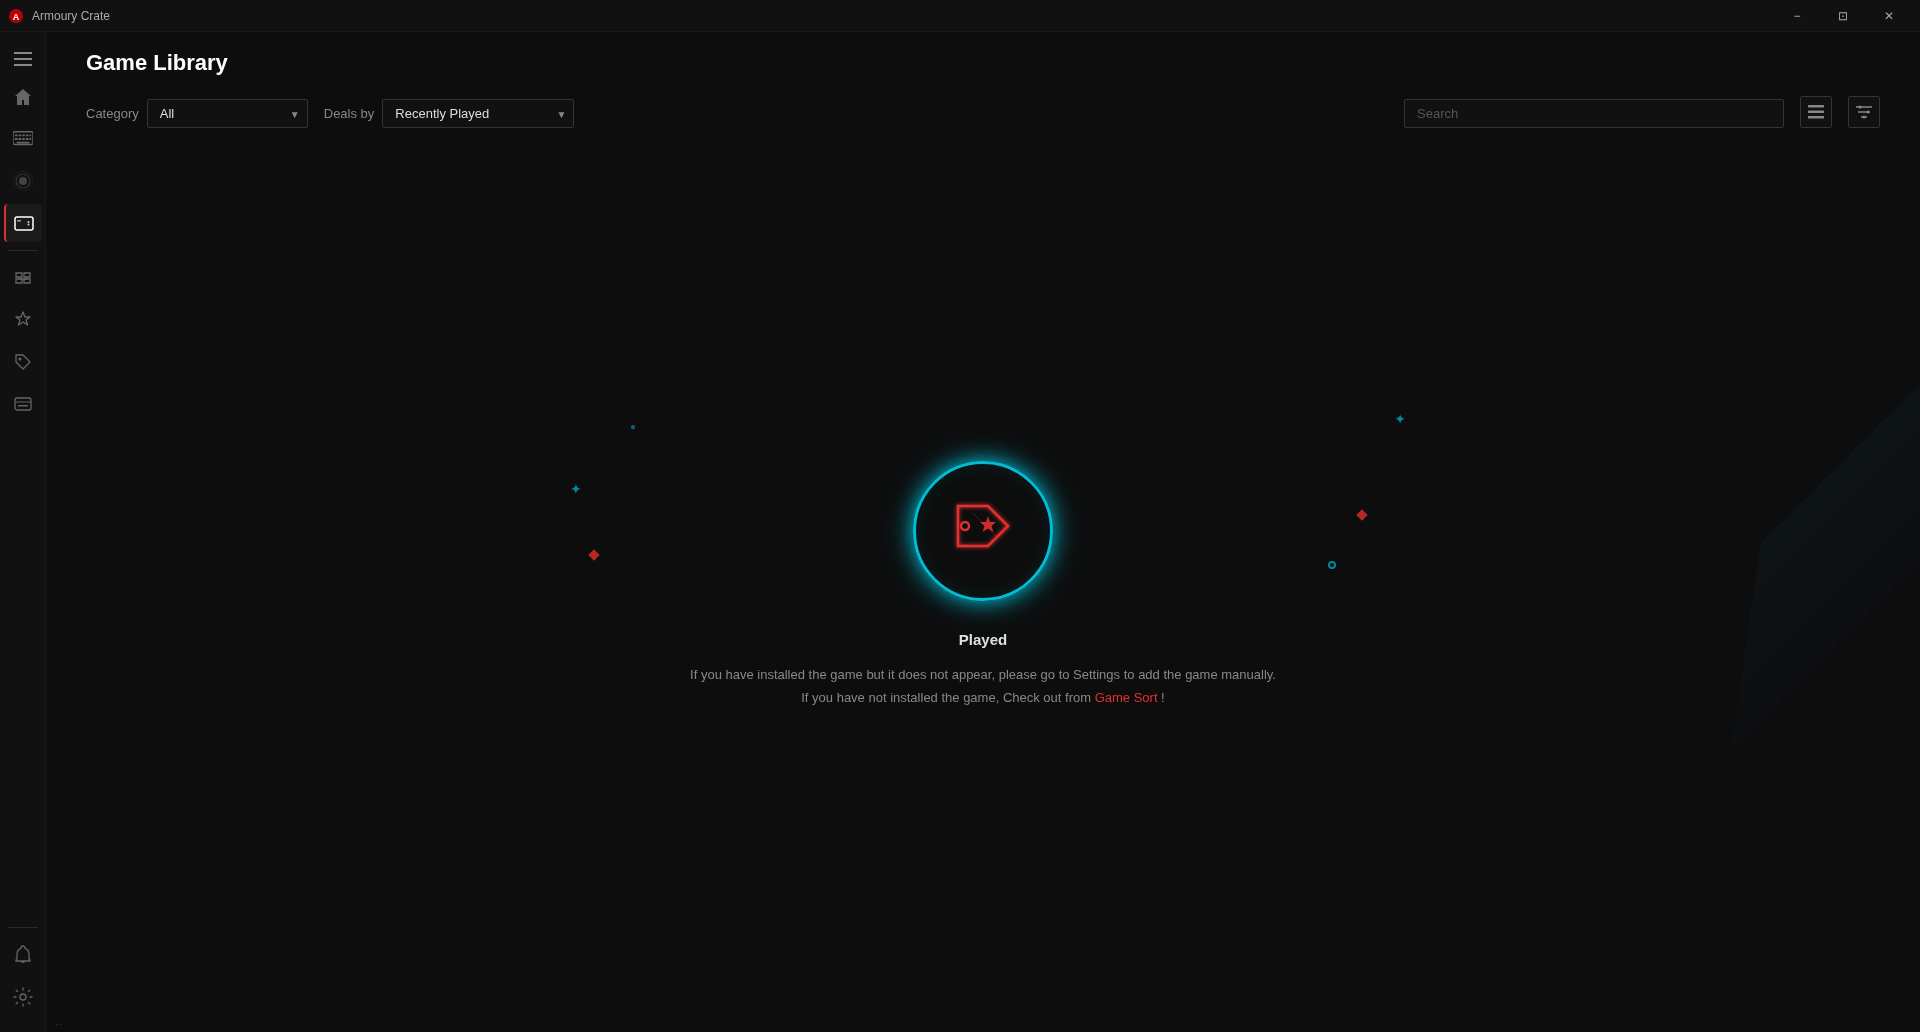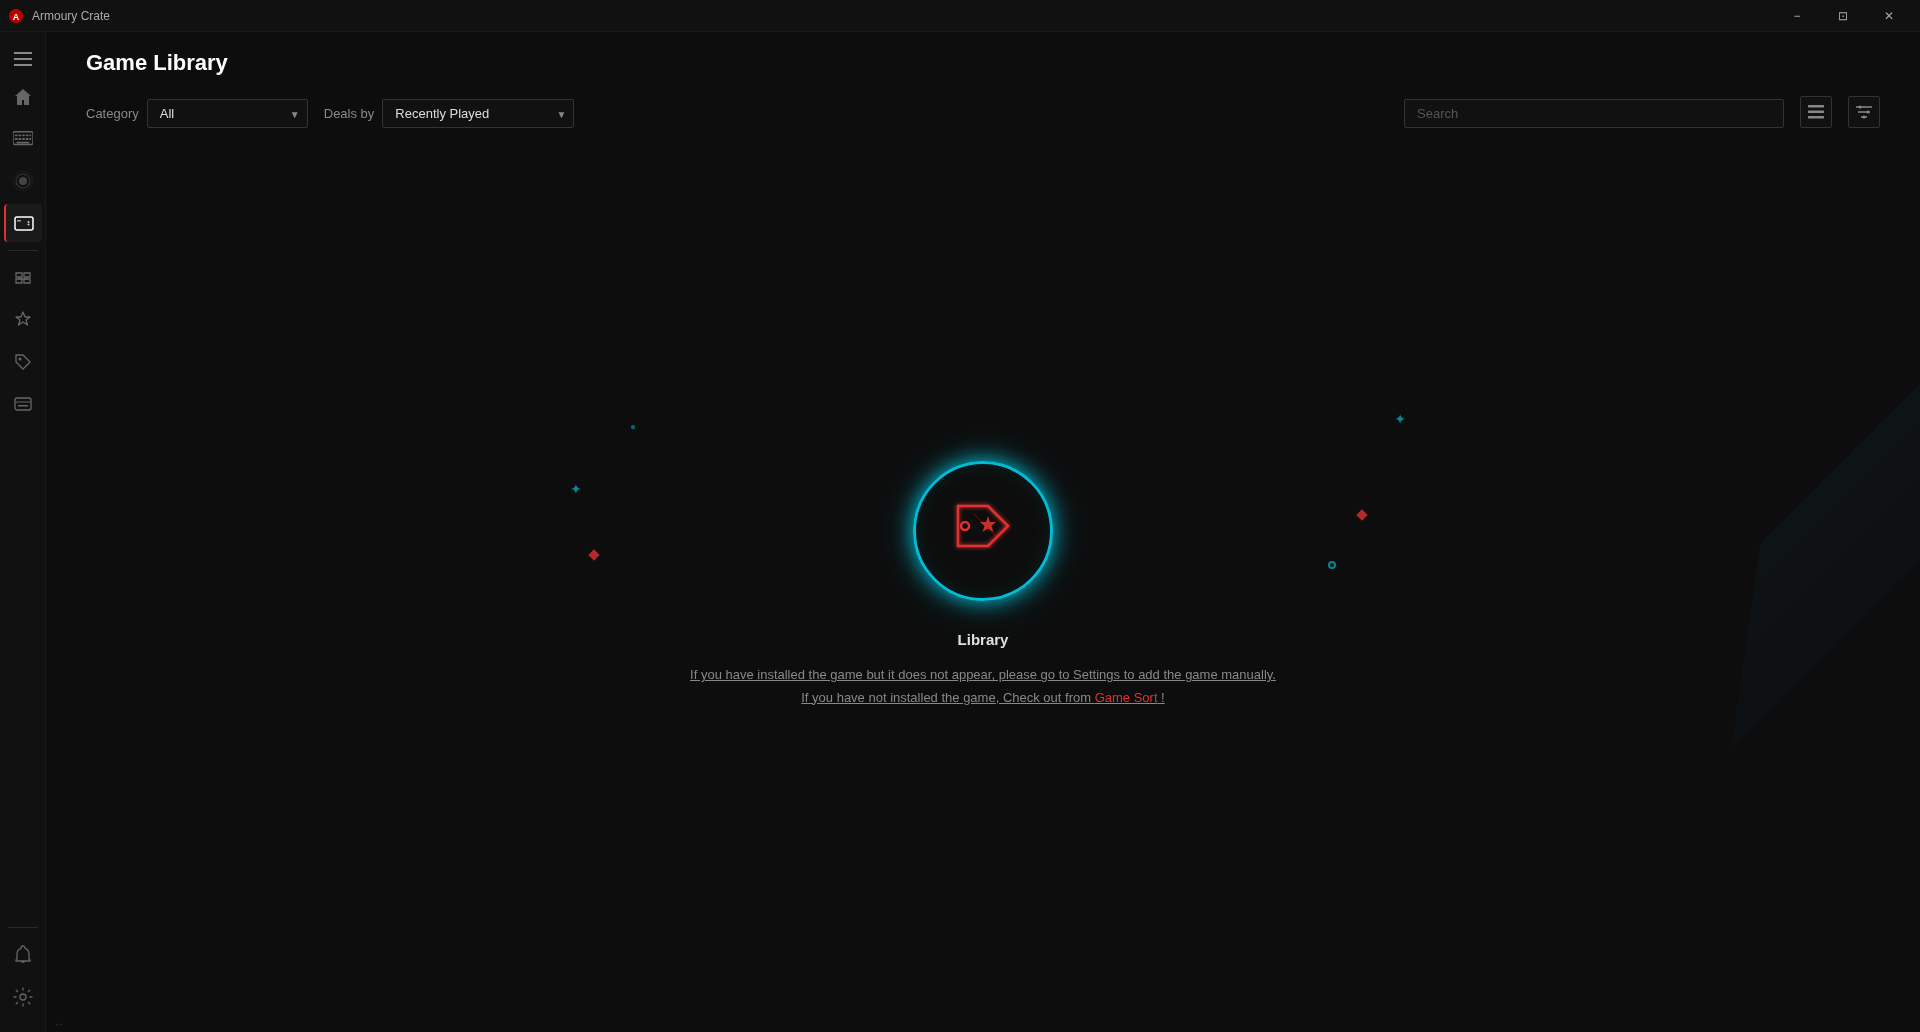--- a/index.html
+++ b/index.html
@@ -324,21 +324,20 @@
     .notice-title {
       font-size: 15px;
       font-weight: 700;
       color: #e0e0e0;
       margin-bottom: 16px;
     }
     .notice-text {
       color: #888;
       font-size: 13px;
       line-height: 1.7;
-      text-decoration: underline;
     }
     .notice-link {
       color: #e03030;
       text-decoration: none;
       cursor: pointer;
     }
 
     
     .bottom-bar {
       position: absolute;
@@ -562,21 +561,21 @@
             <defs>
               <filter id="redglow" x="-50%" y="-50%" width="200%" height="200%">
                 <feGaussianBlur stdDeviation="2" result="blur"></feGaussianBlur>
                 <feComposite in="SourceGraphic" in2="blur" operator="over"></feComposite>
               </filter>
             </defs>
           </svg>
         </div>
 
         <div class="notice-area">
-          <div class="notice-title">Library</div>
+          <div class="notice-title">Played</div>
           <div class="notice-text">
             <span>If you have installed the game but it does not appear, please go to Settings to add the game manually.</span>
             <br>
             <span>If you have not installed the game, Check out from </span><a class="notice-link">Game Sort</a><span> !</span>
           </div>
         </div>
 
       </div>
     </div>
 

